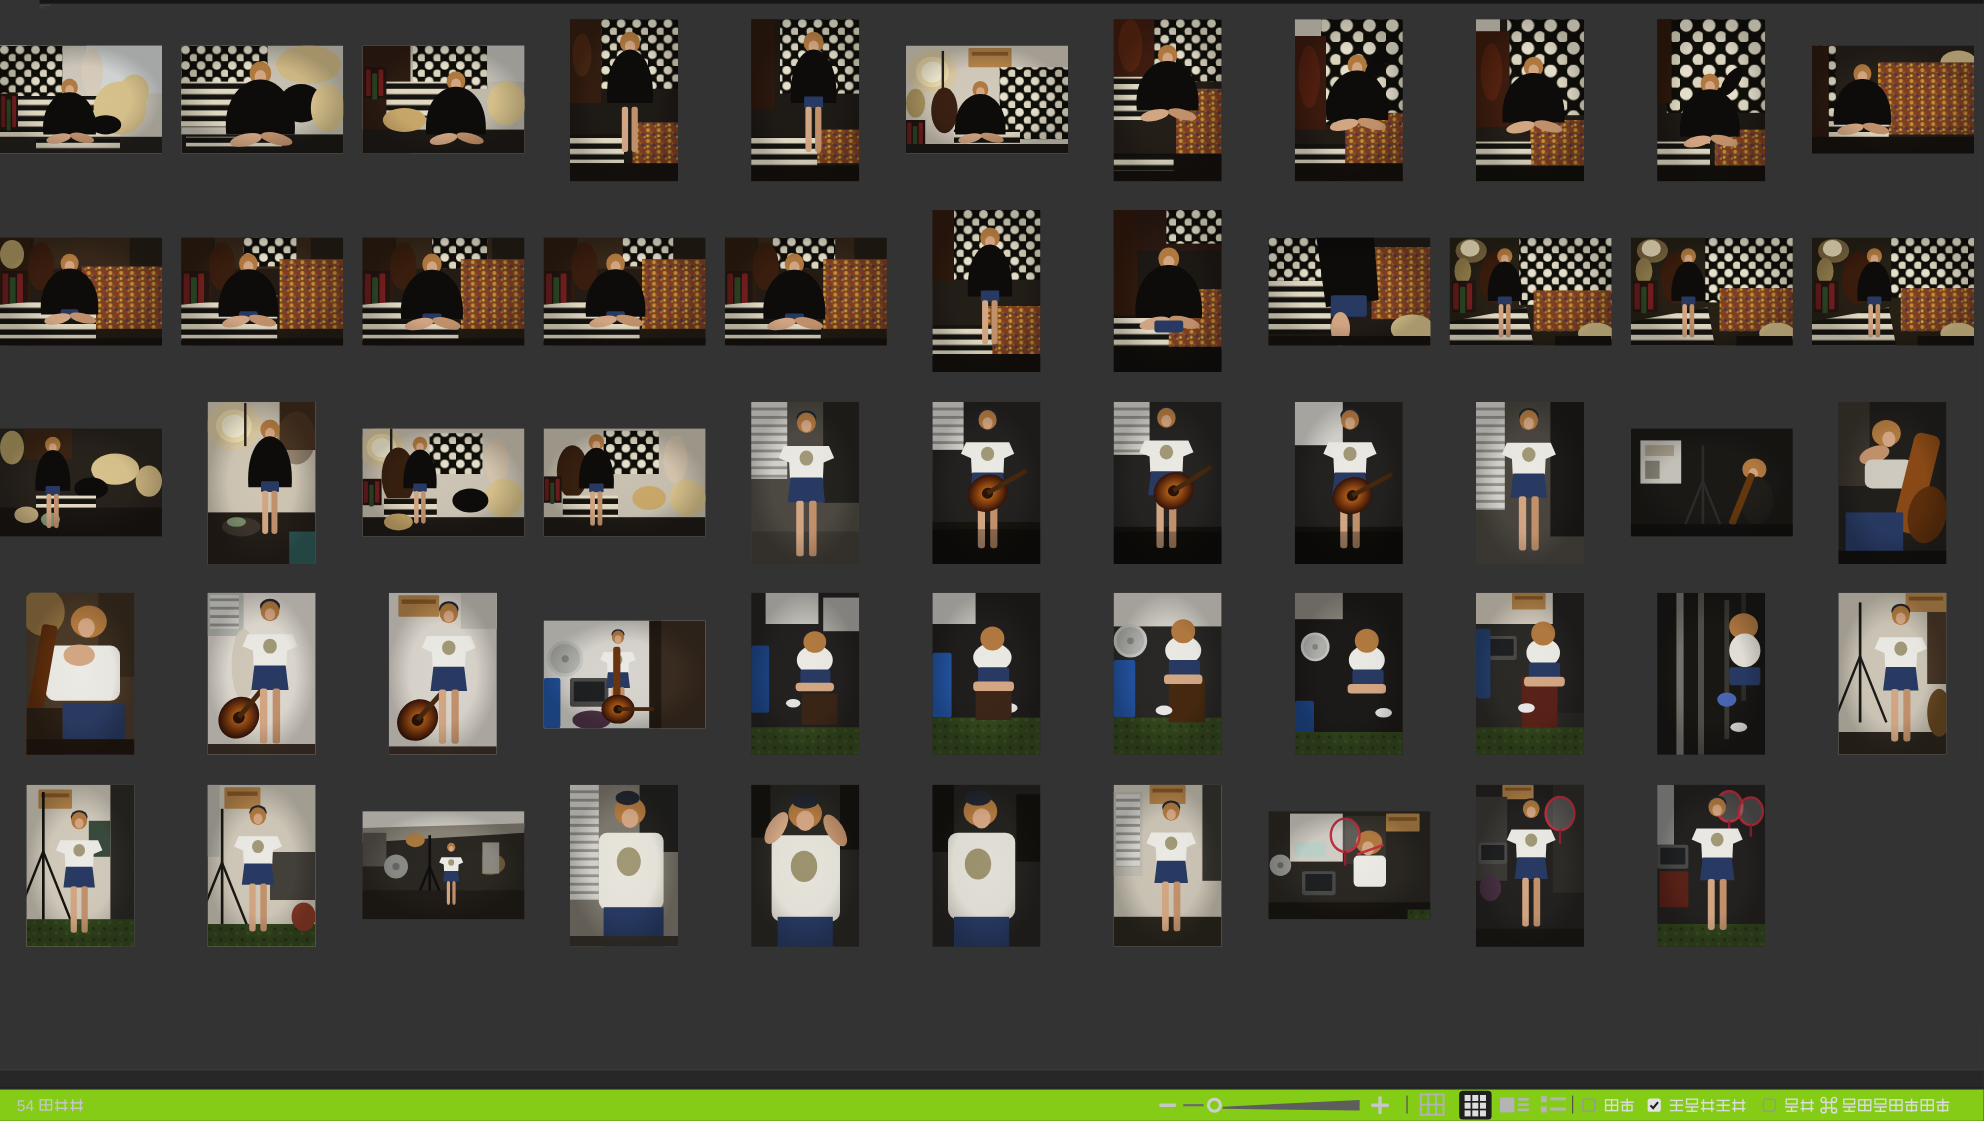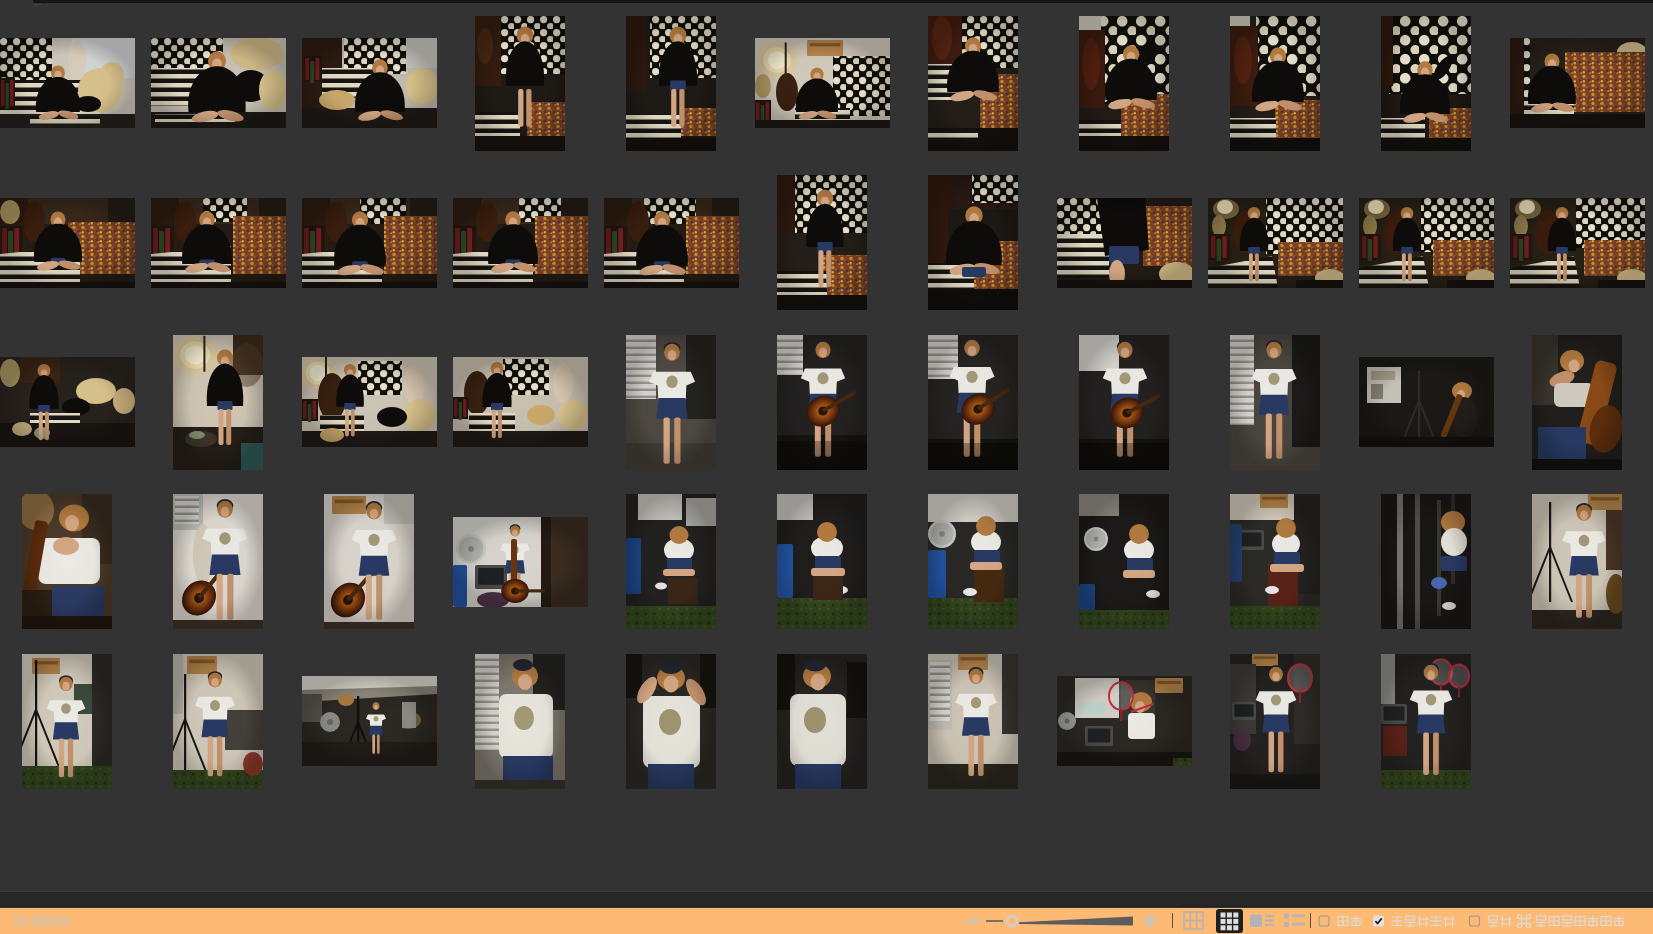--- a/index.html
+++ b/index.html
@@ -1,19 +1,19 @@
 <!DOCTYPE html>
 <html><head><meta charset="utf-8"><style>
 html,body{margin:0;padding:0;width:1653px;height:934px;overflow:hidden;
  background:#333333;font-family:"Liberation Sans",sans-serif;}
 #topstrip{position:absolute;left:33px;top:0;width:1620px;height:3px;background:#161616;}
 .th{position:absolute;}
 #scrolltrack{position:absolute;left:0;top:891px;width:1653px;height:16px;
  background:#272727;border-top:1px solid #3e3e3e;border-bottom:1px solid #202020;box-sizing:border-box;}
-#statusbar{position:absolute;left:0;top:908px;width:1653px;height:26px;background:#fdba74;}
+#statusbar{position:absolute;left:0;top:908px;width:1653px;height:26px;background:#84cc16;}
 #sbar{position:absolute;left:0;top:0;}
 </style></head>
 <body>
 <svg width="0" height="0" style="position:absolute">
 <defs>
 <pattern id="pk" width="13" height="13" patternUnits="userSpaceOnUse">
   <rect width="13" height="13" fill="#0f0e09"></rect>
   <circle cx="3.6" cy="3.6" r="3.6" fill="#e7e1cd"></circle>
   <circle cx="10.4" cy="10.2" r="3.3" fill="#ddd7c0"></circle>
 </pattern>

